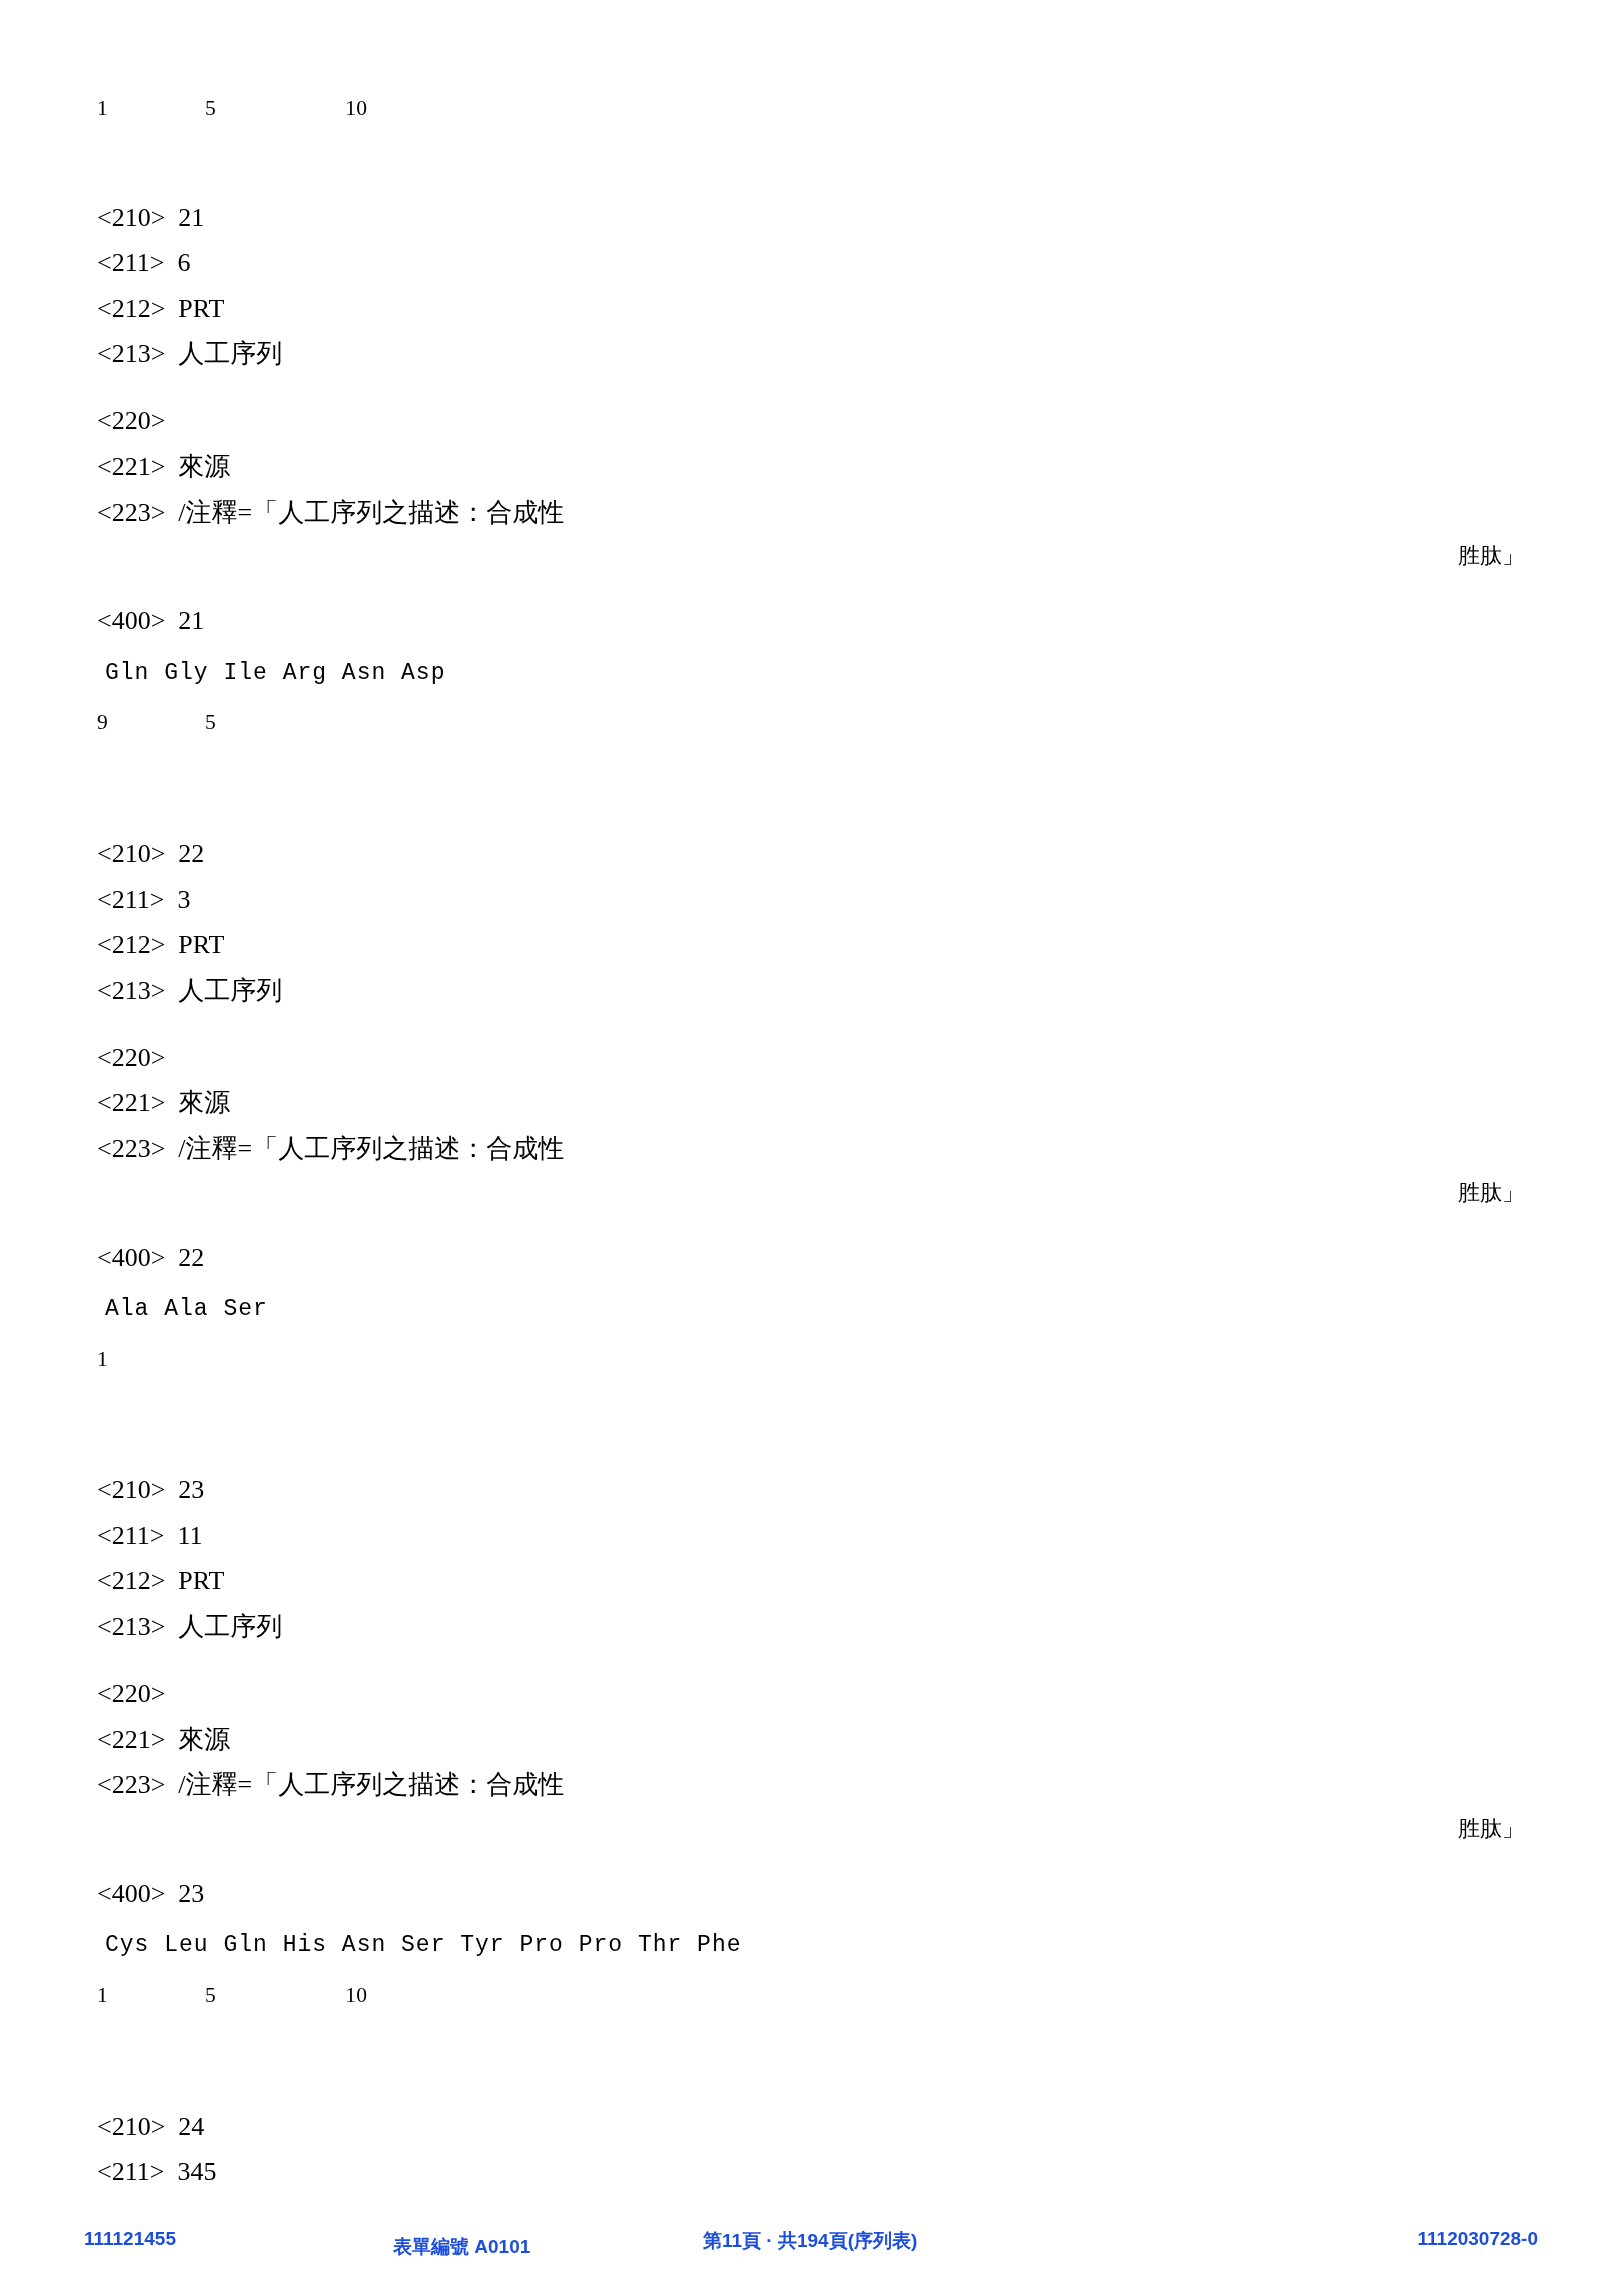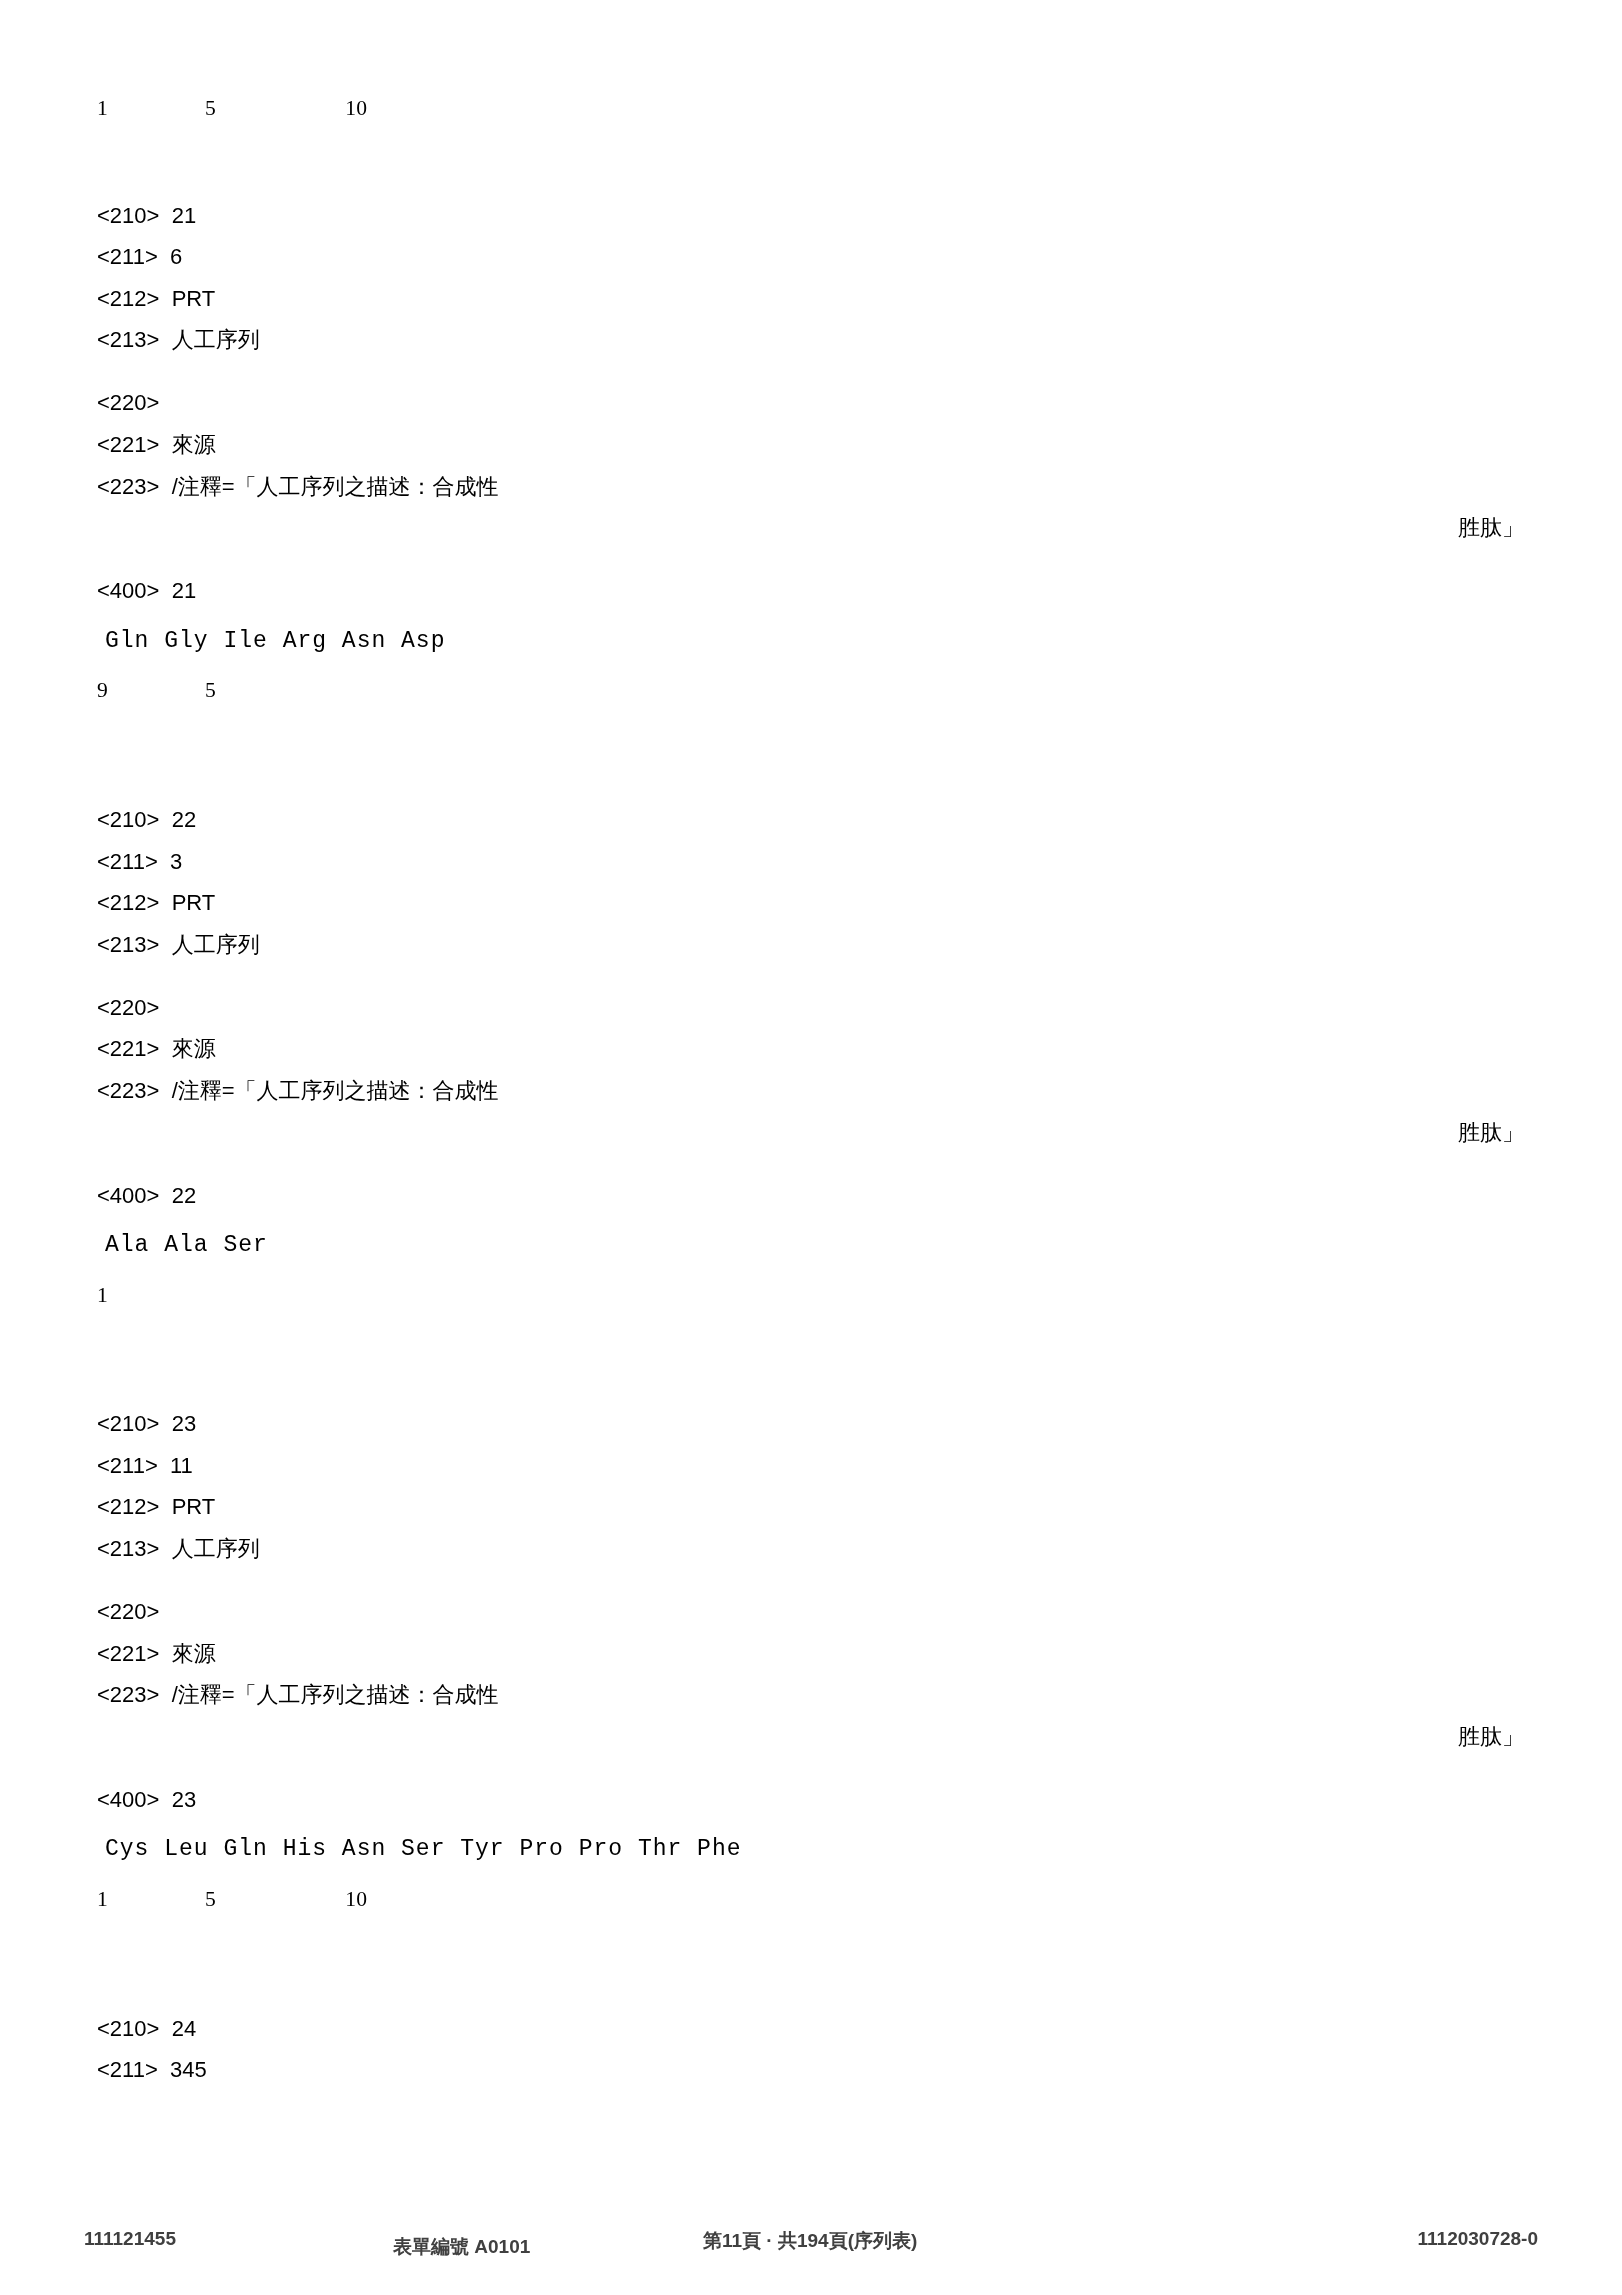--- a/index.html
+++ b/index.html
@@ -35,22 +35,22 @@
     margin: 8px;
   }
   .ruler {
     font-family: "Liberation Serif", serif;
     font-size: 21.6px;
     white-space: pre;
     line-height: 1.0;
     margin: 0;
   }
   .tag-line {
-    font-family: Liberation Sans, sans-serif;
-    font-size: 22px;
+    font-family: Liberation Serif, serif;
+    font-size: 26px;
     white-space: pre;
     line-height: 1.0;
     margin: 0;
   }
   .cont-line {
     font-family: "Liberation Serif", serif;
     font-size: 22px;
     white-space: pre;
     line-height: 1.0;
     margin: 0;
@@ -64,21 +64,21 @@
 
   .footer {
     position: absolute;
     left: 0;
     right: 0;
     bottom: 41px;
     height: 26px;
     font-family: "Liberation Sans", sans-serif;
     font-size: 19px;
     font-weight: bold;
-    color: #404040;
+    color: #1d4ed8;
     padding-left: 8px;
   }
   .footer .f-left {
     position: absolute;
     left: 84px;
     top: 0;
     white-space: pre;
   }
   .footer .f-form {
     position: absolute;

